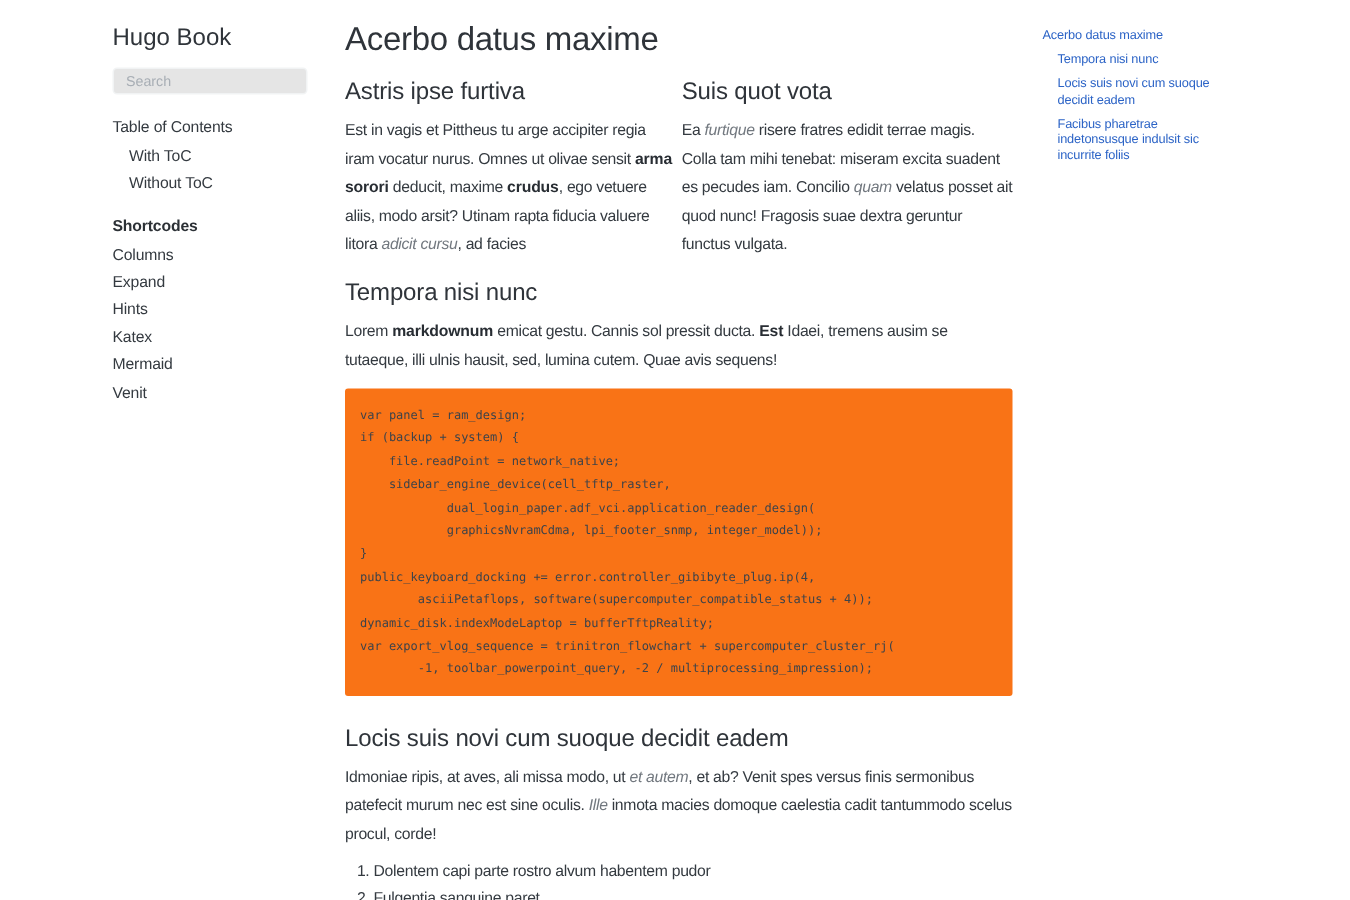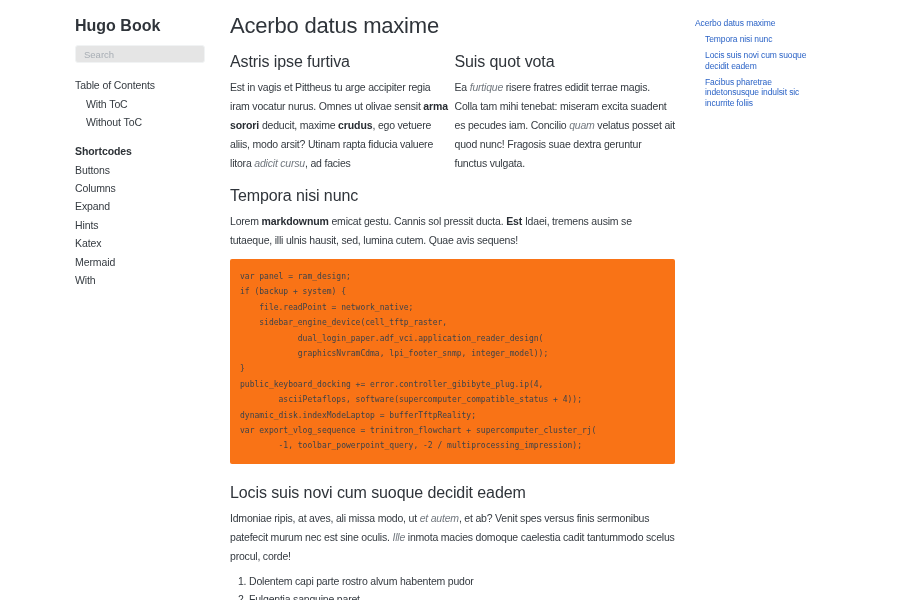--- a/index.html
+++ b/index.html
@@ -2,21 +2,21 @@
 <html><head>
 <meta charset="utf-8">
 <style>
   * { margin:0; padding:0; box-sizing:border-box; }
   html,body { width:900px; height:600px; overflow:hidden; background:#ffffff; }
   body { font-family:"Liberation Sans", sans-serif; color:#343a40; }
   .page { display:flex; width:900px; height:600px; }
 
   
   .sidebar { flex:0 0 205px; padding:17px 0 0 75px; }
-  .brand { display:block; font-size:16px; font-weight:700; color:#2f343a; line-height:17px; text-decoration:none; }
+  .brand { display:block; font-size:16px; font-weight:400; color:#2f343a; line-height:17px; text-decoration:none; }
   .search { margin-top:11px; width:130px; height:18px; background:#e5e5e5; border:1px solid #f1f3f4; border-radius:3px;
             padding:0 8px; font-size:9.5px; color:#343a40; font-family:inherit; outline:none; display:block; }
   .search::placeholder { color:#a8aeb5; }
   .menu { margin-top:13px; }
   .menu a { display:block; font-size:10.5px; line-height:12px; padding:3.2px 0; color:#343a40;
             text-decoration:none; letter-spacing:-0.1px; }
   .menu a.bold { font-weight:700; color:#2c3136; }
   .menu a.indent { padding-left:11px; }
   .menu a.gap { margin-top:11px; }
 
@@ -50,27 +50,26 @@
 <div class="page">
 
   <aside class="sidebar">
     <a href="#" class="brand">Hugo Book</a>
     <input class="search" type="text" placeholder="Search" style="">
     <nav class="menu">
       <a href="#">Table of Contents</a>
       <a href="#" class="indent">With ToC</a>
       <a href="#" class="indent">Without ToC</a>
       <a href="#" class="bold gap">Shortcodes</a>
-      <a href="#">Buttons</a>
       <a href="#">Columns</a>
       <a href="#">Expand</a>
       <a href="#">Hints</a>
       <a href="#">Katex</a>
       <a href="#">Mermaid</a>
-      <a href="#">With</a>
+      <a href="#">Venit</a>
     </nav>
   </aside>
 
   <main class="content">
     <h1>Acerbo datus maxime</h1>
 
     <div class="columns">
       <section class="col">
         <h2>Astris ipse furtiva</h2>
         <p><span>Est in vagis et Pittheus tu arge accipiter regia iram vocatur nurus. Omnes ut olivae sensit </span><strong>arma sorori</strong><span> deducit, maxime </span><strong>crudus</strong><span>, ego vetuere aliis, modo arsit? Utinam rapta fiducia valuere litora </span><em>adicit cursu</em><span>, ad facies</span></p>

